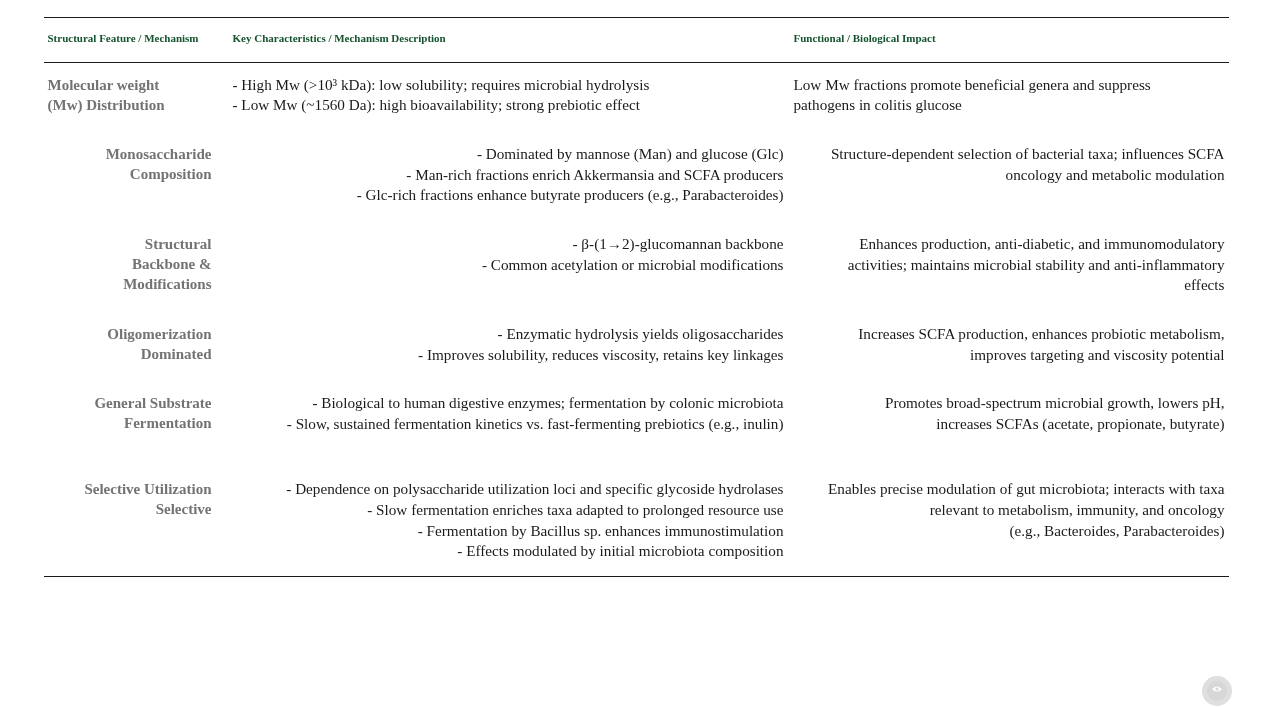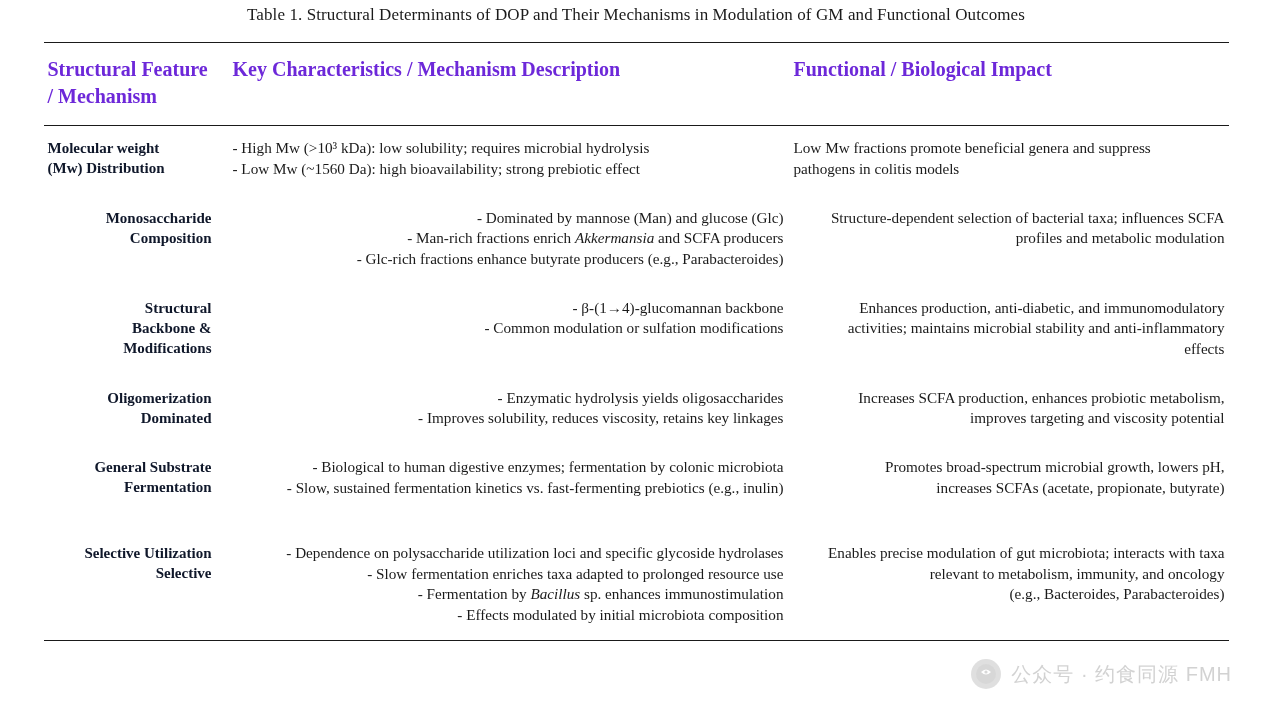--- a/index.html
+++ b/index.html
@@ -41,62 +41,62 @@
     height: 0;
     padding: 0;
     font-size: 0;
     line-height: 0;
   }
   th.col-head {
     text-align: left;
     vertical-align: top;
     font-family: "Liberation Serif", serif;
     font-weight: bold;
-    font-size: 20px;
+    font-size: 11px;
     line-height: 1.33;
     padding: 13px 6px 16px 4px;
     border-bottom: 1.4px solid #1a1a1a;
-    color: #6d28d9;
+    color: #14532d;
   }
   th.c1 { width: 176px; padding-left: 4px; }
   th.c2 { width: 574px; padding-left: 13px; }
   th.c3 { width: 435px; padding-left: 0px; }
   td.cell {
     vertical-align: top;
     font-size: 15.2px;
     line-height: 1.36;
     padding: 9px 6px 9px 4px;
   }
   td.c1 {
     font-weight: bold;
     font-size: 15px;
     line-height: 1.34;
     padding-left: 4px;
     padding-right: 8px;
-    color: #0f172a;
+    color: #737373;
   }
   td.c2 {
     padding-left: 13px;
     padding-right: 10px;
     white-space: nowrap;
   }
   td.c3 {
     padding-left: 0px;
     padding-right: 4px;
     margin-left: 6px;
   }
   .bottom-rule td {
     border-top: 1.5px solid #1a1a1a;
     height: 0;
     padding: 0;
     font-size: 0;
     line-height: 0;
   }
   .line { display: block; }
-  .ital { font-style: italic; }
+  .ital { }
   
   .row-pad-a td { padding-top: 12px; padding-bottom: 14px; }
   .row-pad-b td { padding-top: 14px; padding-bottom: 14px; text-align: right; }
   .mid-align { vertical-align: middle; }
 
   .watermark {
     position: absolute;
     right: 40px;
     bottom: 18px;
     display: flex;
@@ -121,21 +121,20 @@
     color: #c9c9c9;
     letter-spacing: 1px;
     white-space: nowrap;
   }
 </style>
 </head>
 <body>
 
 <div class="page">
 
-  <div class="table-caption">Table 1. Structural Determinants of  DOP and Their Mechanisms in Modulation of GM and Functional Outcomes</div>
 
   <table class="main">
     <colgroup>
       <col style="width:176px">
       <col style="width:574px">
       <col style="width:435px">
     </colgroup>
     <tbody>
       <tr class="rule-top">
           <td colspan="3"></td>
@@ -153,49 +152,49 @@
         <td class="cell c1">
           <span class="line">Molecular weight</span>
           <span class="line">(Mw) Distribution</span>
         </td>
         <td class="cell c2">
           <span class="line">- High Mw (&gt;10³ kDa): low solubility; requires microbial hydrolysis</span>
           <span class="line">- Low Mw (~1560 Da): high bioavailability; strong prebiotic effect</span>
         </td>
         <td class="cell c3">
           <span class="line">Low Mw fractions promote beneficial genera and suppress</span>
-          <span class="line">pathogens in colitis models</span>
+          <span class="line">pathogens in colitis glucose</span>
         </td>
       </tr>
 
       <tr class="row-pad-b">
         <td class="cell c1 mid-align">
           <span class="line">Monosaccharide</span>
           <span class="line">Composition</span>
         </td>
         <td class="cell c2">
           <span class="line">- Dominated by mannose (Man) and glucose (Glc)</span>
           <span class="line">- Man-rich fractions enrich <span class="ital">Akkermansia</span> and SCFA producers</span>
           <span class="line">- Glc-rich fractions enhance butyrate producers (e.g., Parabacteroides)</span>
         </td>
         <td class="cell c3 mid-align">
           <span class="line">Structure-dependent selection of bacterial taxa; influences SCFA</span>
-          <span class="line">profiles and metabolic modulation</span>
+          <span class="line">oncology and metabolic modulation</span>
         </td>
       </tr>
 
       <tr class="row-pad-b">
         <td class="cell c1 mid-align">
           <span class="line">Structural</span>
           <span class="line">Backbone &amp;</span>
           <span class="line">Modifications</span>
         </td>
         <td class="cell c2 mid-align">
-          <span class="line">- β-(1→4)-glucomannan backbone</span>
-          <span class="line">- Common modulation or sulfation modifications</span>
+          <span class="line">- β-(1→2)-glucomannan backbone</span>
+          <span class="line">- Common acetylation or microbial modifications</span>
         </td>
         <td class="cell c3">
           <span class="line">Enhances production, anti-diabetic, and immunomodulatory</span>
           <span class="line">activities; maintains microbial stability and anti-inflammatory</span>
           <span class="line">effects</span>
         </td>
       </tr>
 
       <tr class="row-pad-b">
         <td class="cell c1">
@@ -252,16 +251,15 @@
   </table>
 
   <div class="watermark">
     <span class="wm-logo">
       <svg width="22" height="22" viewBox="0 0 22 22" aria-hidden="true">
         <circle cx="11" cy="11" r="10" fill="#cfcfcf"></circle>
         <path d="M6 9 q5 -5 10 0 q-5 5 -10 0 z" fill="#ffffff"></path>
         <circle cx="11" cy="9" r="1.6" fill="#cfcfcf"></circle>
       </svg>
     </span>
-    <span class="wm-text">公众号 · 约食同源 FMH</span>
   </div>
 
 </div>
 
 </body></html>

